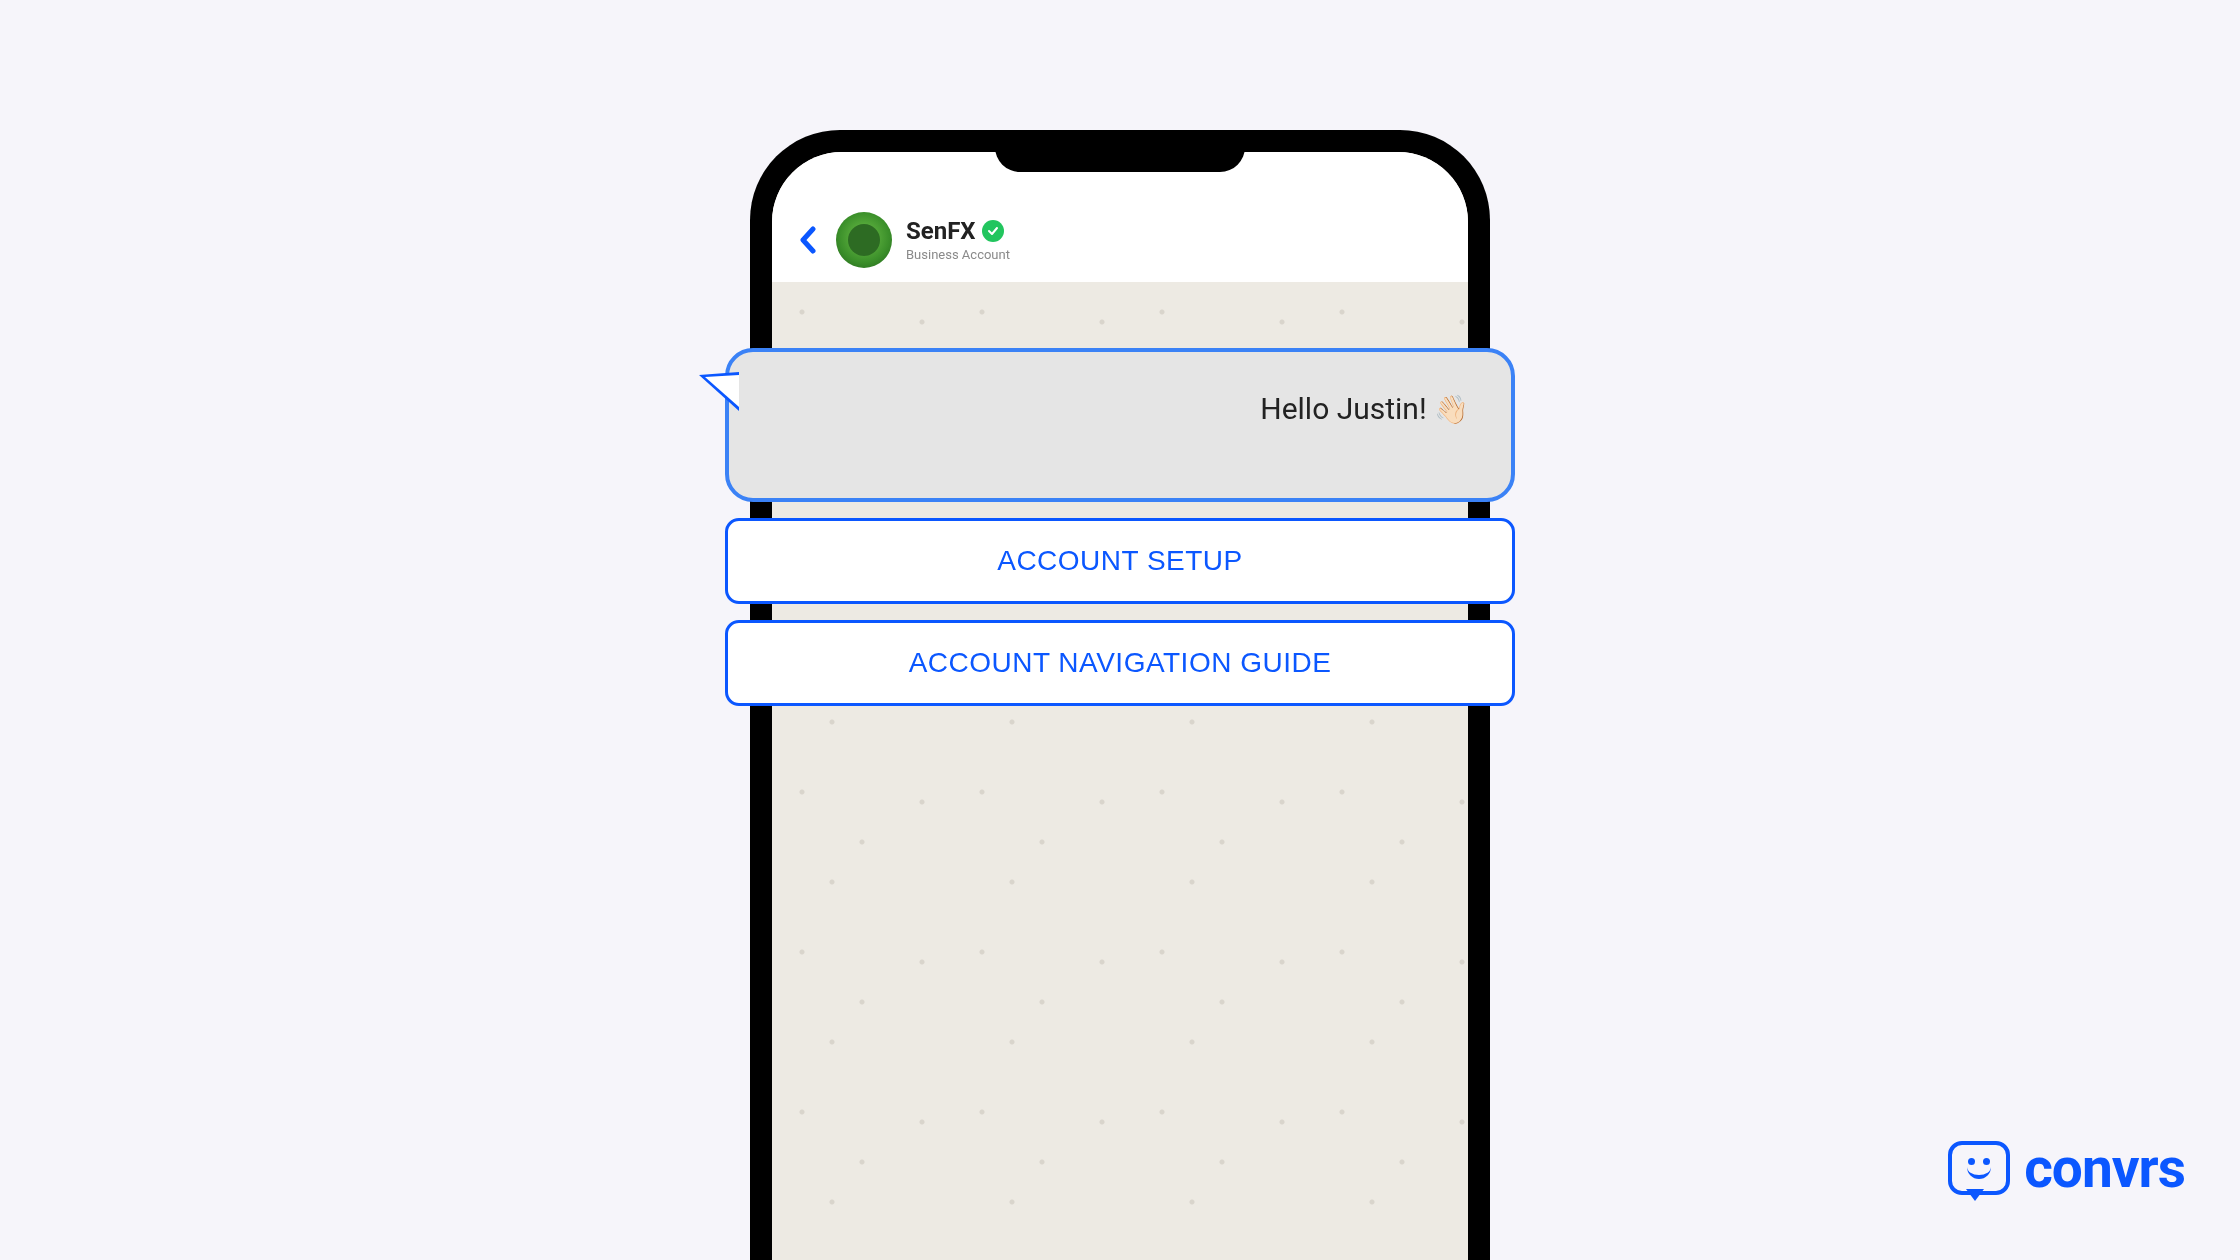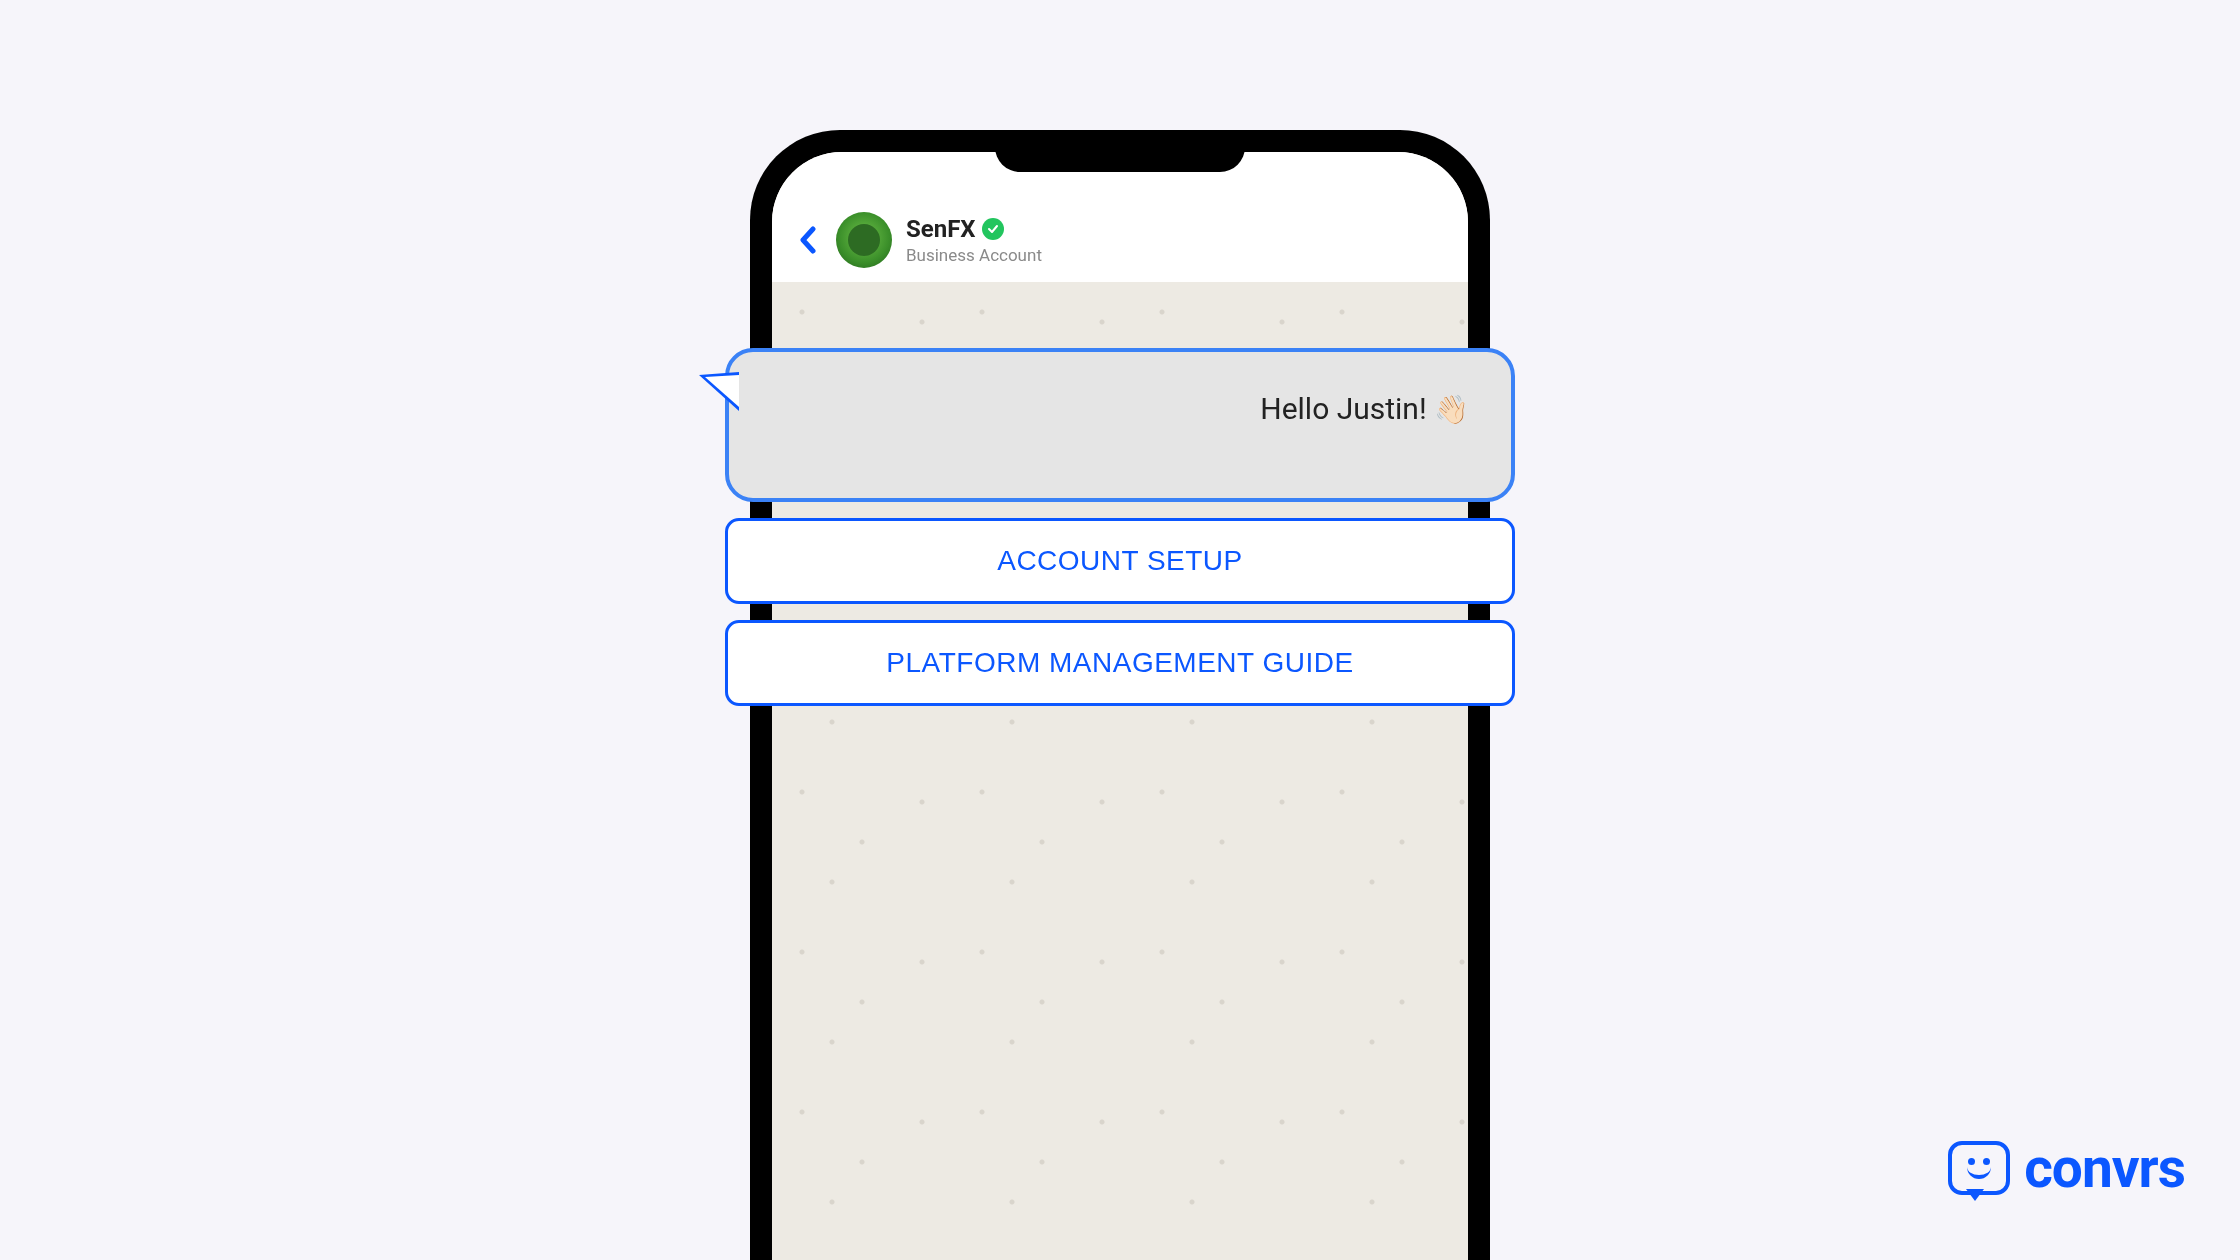--- a/index.html
+++ b/index.html
@@ -98,21 +98,21 @@
     background: #22c55e;
     border-radius: 50%;
     display: flex;
     align-items: center;
     justify-content: center;
     color: #fff;
     font-size: 13px;
     font-weight: bold;
   }
   .header-sub {
-    font-size: 17px;
+    font-size: 13px;
     color: #8a8a8a;
     margin-top: 2px;
   }
 
   
   .chat-bg {
     position: absolute;
     top: 130px;
     left: 0;
     right: 0;
@@ -277,21 +277,21 @@
 
 <div class="bubble-wrap">
   <div class="bubble">
     <div class="greeting">
       <span>Hello Justin!</span>
       <span class="wave-emoji">👋🏻</span>
     </div>
   </div>
 
   <button class="option-btn">ACCOUNT SETUP</button>
-  <button class="option-btn">PLATFORM MANAGEMENT GUIDE</button>
+  <button class="option-btn">ACCOUNT NAVIGATION GUIDE</button>
 </div>
 
 <div class="brand">
   <div class="brand-icon">
     <div class="brand-face">
       <div class="brand-eyes">
         <div class="brand-eye"></div>
           <div class="brand-eye"></div>
       </div>
       <div class="brand-smile"></div>

